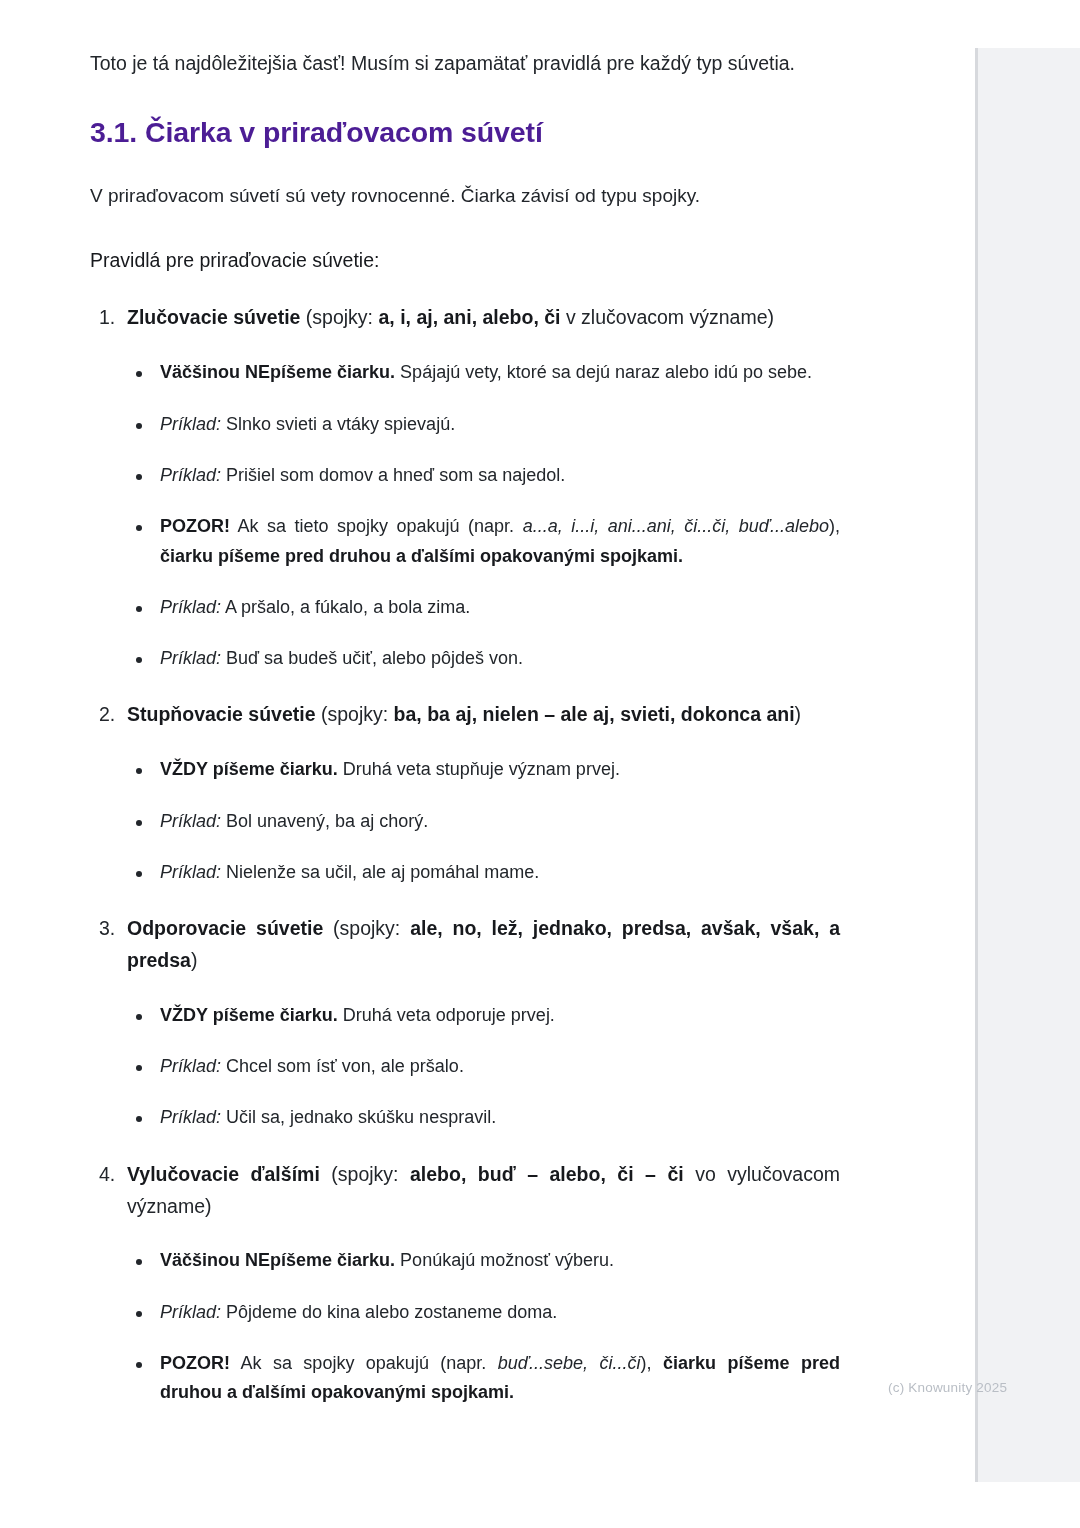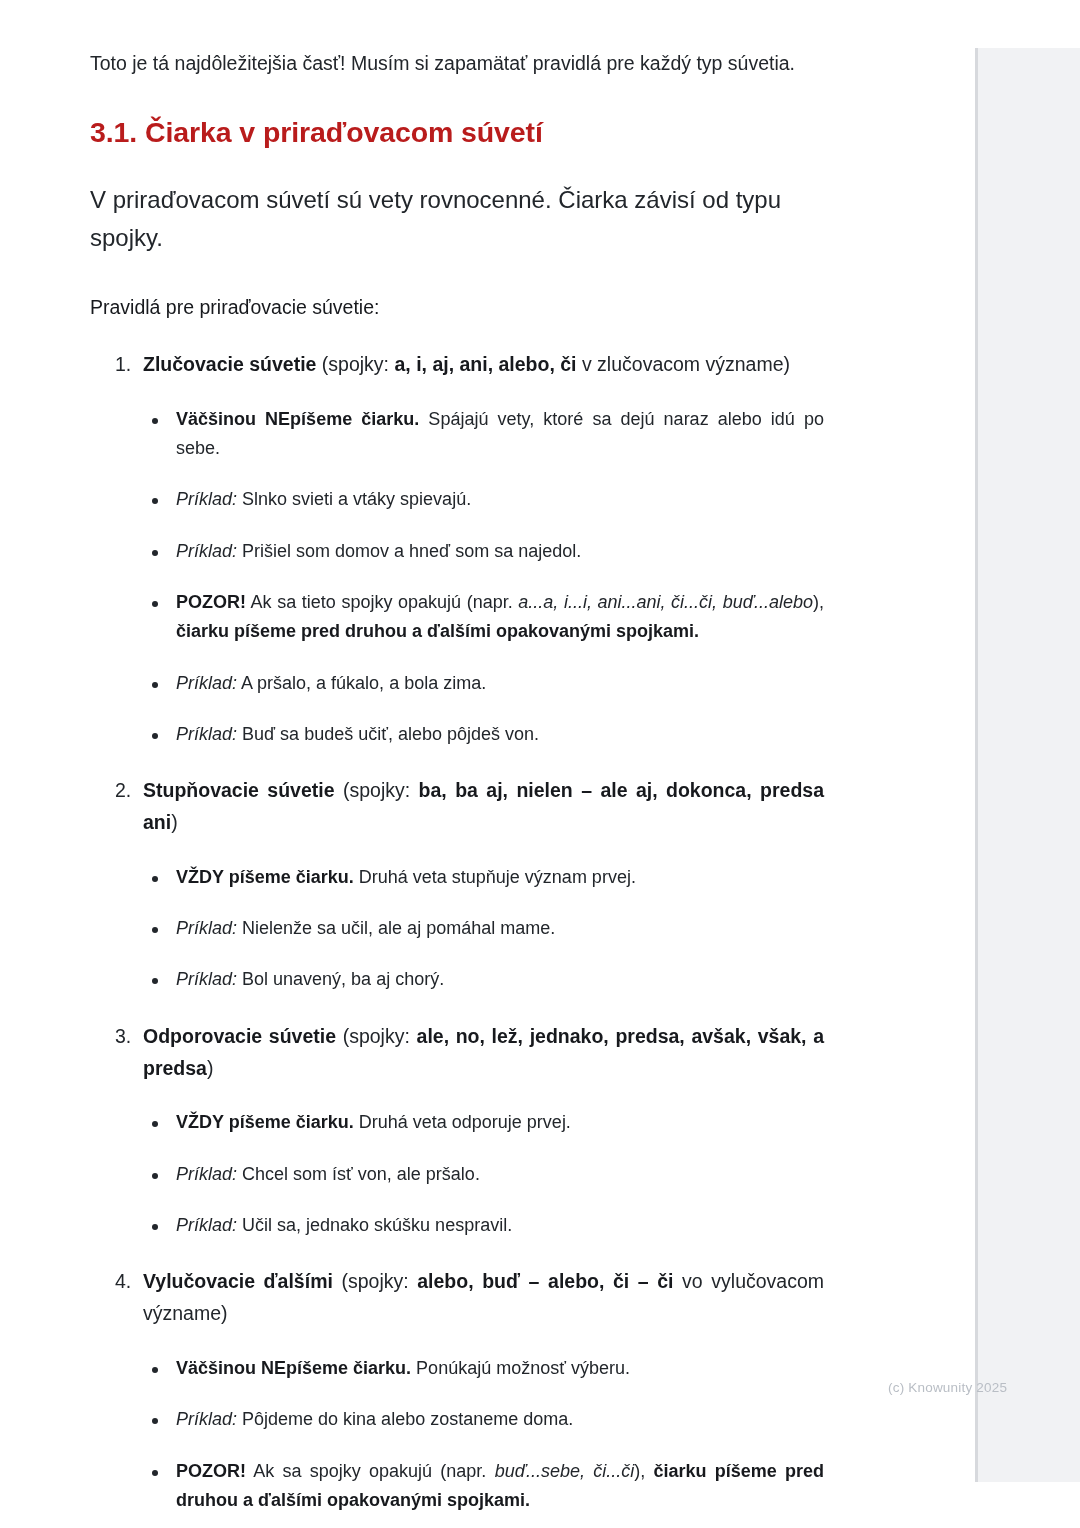--- a/index.html
+++ b/index.html
@@ -50,41 +50,41 @@
     line-height: 1.63;
     text-align: justify;
     color: #22262b;
   }
 
   h2.section-heading {
     margin: 0 0 30px 0;
     font-size: 28.5px;
     line-height: 1.3;
     font-weight: 700;
-    color: #b91c1c;
+    color: #4c1d95;
     letter-spacing: -0.1px;
   }
 
   p.lead {
     margin: 0 0 34px 0;
-    font-size: 24px;
+    font-size: 19px;
     line-height: 1.6;
     color: #22262b;
   }
 
   p.rules-label {
     margin: 0 0 26px 0;
     font-size: 19.5px;
     line-height: 1.6;
     font-weight: 400;
     color: #17191d;
   }
 
   ol.rules {
-    margin: 16px;
+    margin: 0;
     padding: 0;
     list-style: none;
     counter-reset: rule;
   }
   ol.rules > li.rule {
     counter-increment: rule;
     position: relative;
     padding-left: 37px;
     margin-bottom: 26px;
   }
@@ -168,25 +168,25 @@
           <ul class="subs">
             <li class="sub justified"><b>Väčšinou NEpíšeme čiarku.</b> Spájajú vety, ktoré sa dejú naraz alebo idú po sebe.</li>
             <li class="sub"><i>Príklad:</i> Slnko svieti a vtáky spievajú.</li>
             <li class="sub"><i>Príklad:</i> Prišiel som domov a hneď som sa najedol.</li>
             <li class="sub justified"><b>POZOR!</b> Ak sa tieto spojky opakujú (napr. <i>a...a, i...i, ani...ani, či...či, buď...alebo</i>), <b>čiarku píšeme pred druhou a ďalšími opakovanými spojkami.</b></li>
             <li class="sub"><i>Príklad:</i> A pršalo, a fúkalo, a bola zima.</li>
             <li class="sub"><i>Príklad:</i> Buď sa budeš učiť, alebo pôjdeš von.</li>
           </ul>
         </li>
         <li class="rule">
-          <div class="rule-title"><b>Stupňovacie súvetie</b> (spojky: <b>ba, ba aj, nielen – ale aj, dokonca, predsa ani</b>)</div>
+          <div class="rule-title"><b>Stupňovacie súvetie</b> (spojky: <b>ba, ba aj, nielen – ale aj, svieti, dokonca ani</b>)</div>
           <ul class="subs">
             <li class="sub"><b>VŽDY píšeme čiarku.</b> Druhá veta stupňuje význam prvej.</li>
+            <li class="sub"><i>Príklad:</i> Bol unavený, ba aj chorý.</li>
             <li class="sub"><i>Príklad:</i> Nielenže sa učil, ale aj pomáhal mame.</li>
-            <li class="sub"><i>Príklad:</i> Bol unavený, ba aj chorý.</li>
           </ul>
         </li>
         <li class="rule">
           <div class="rule-title"><b>Odporovacie súvetie</b> (spojky: <b>ale, no, lež, jednako, predsa, avšak, však, a predsa</b>)</div>
           <ul class="subs">
             <li class="sub"><b>VŽDY píšeme čiarku.</b> Druhá veta odporuje prvej.</li>
             <li class="sub"><i>Príklad:</i> Chcel som ísť von, ale pršalo.</li>
             <li class="sub"><i>Príklad:</i> Učil sa, jednako skúšku nespravil.</li>
           </ul>
         </li>

